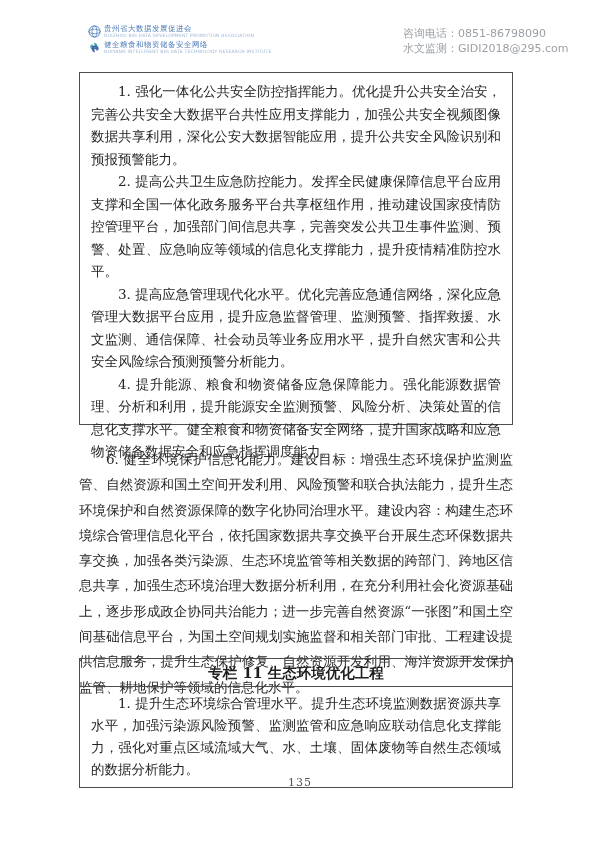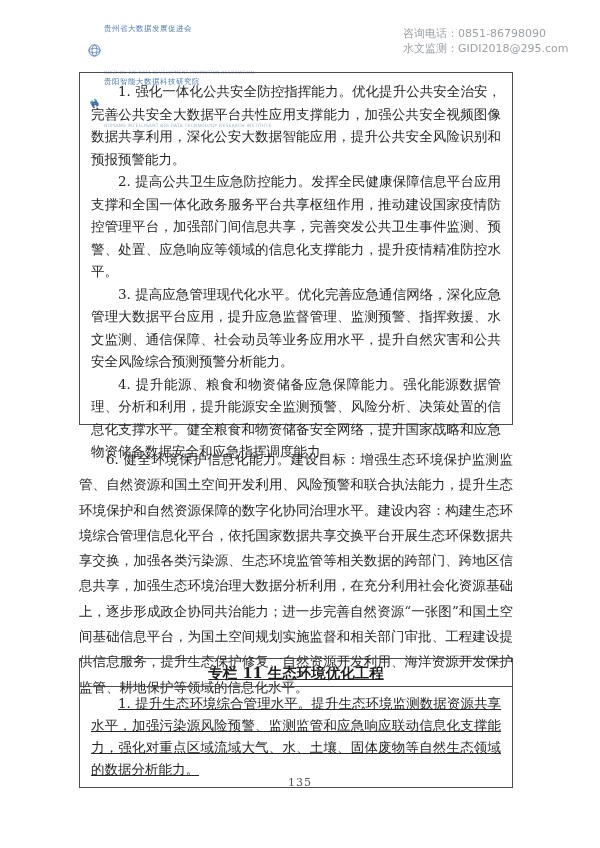--- a/index.html
+++ b/index.html
@@ -25,21 +25,21 @@
     display: flex;
     align-items: center;
     margin-bottom: 3px;
   }
   .logo-icon {
     width: 13px;
     height: 13px;
     margin-right: 3px;
     flex: 0 0 auto;
   }
-  .logo-texts { display: flex; flex-direction: column; gap: 37px; }
+  .logo-texts { display: flex; flex-direction: column; }
   .logo-cn {
     font-size: 7.5px;
     line-height: 8px;
     color: #4a7ab5;
     letter-spacing: 0.5px;
     font-family: "DejaVu Sans", "Liberation Sans", sans-serif;
   }
   .logo-en {
     font-size: 4.5px;
     line-height: 5px;
@@ -84,21 +84,20 @@
     width: 434px;
   }
   .body-text p { line-height: 25.3px; }
 
   
   .column-box {
     position: absolute;
     left: 79px;
     top: 658px;
     width: 434px;
-    text-decoration: underline;
   }
   .column-title {
     border: 1px solid #4d4d4d;
     height: 29px;
     line-height: 27px;
     text-align: center;
     font-weight: bold;
     font-size: 14.5px;
     color: #1f1f1f;
   }
@@ -137,21 +136,21 @@
         <span class="logo-cn">贵州省大数据发展促进会</span>
         <span class="logo-en">GUIZHOU BIG DATA DEVELOPMENT PROMOTION ASSOCIATION</span>
       </span>
     </div>
     <div class="logo-row">
       <svg class="logo-icon" viewBox="0 0 14 14">
         <path d="M3.2 5.2 a3 3 0 1 0 3.4 -2.6 a2 2 0 1 1 -2.2 1.6" fill="none" stroke="#2fa3a8" stroke-width="1.4" stroke-linecap="round"></path>
         <path d="M10.8 8.8 a3 3 0 1 0 -3.4 2.6 a2 2 0 1 1 2.2 -1.6" fill="none" stroke="#4a5fa5" stroke-width="1.4" stroke-linecap="round"></path>
       </svg>
       <span class="logo-texts">
-        <span class="logo-cn">贵阳智能大数据科技研究院</span>
+        <span class="logo-cn">健全粮食和物资储备安全网络</span>
         <span class="logo-en">GUIYANG INTELLIGENT BIG DATA TECHNOLOGY RESEARCH INSTITUTE</span>
       </span>
     </div>
   </div>
 
   <div class="contact-block">
     <div class="contact-line"><span>咨询电话：</span><span>0851-86798090</span></div>
     <div class="contact-line"><span>水文监测：</span><span>GIDI2018@295.com</span></div>
   </div>
 

